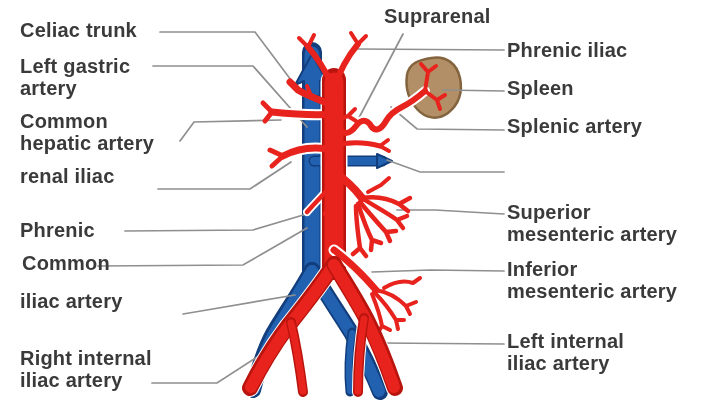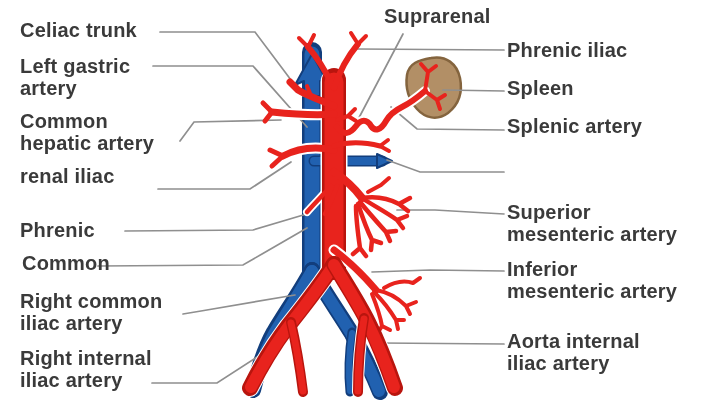--- a/index.html
+++ b/index.html
@@ -173,21 +173,20 @@
   <div class="label" style="left:20px;top:165px">
     <span class="ln">renal iliac</span>
   </div>
   <div class="label" style="left:20px;top:219px">
     <span class="ln">Phrenic</span>
   </div>
   <div class="label" style="left:22px;top:252px">
     <span class="ln">Common</span>
   </div>
   <div class="label" style="left:20px;top:290px">
-    <span class="ln">Right common</span>
     <span class="ln">iliac artery</span>
   </div>
   <div class="label" style="left:20px;top:347px">
     <span class="ln">Right internal</span>
     <span class="ln">iliac artery</span>
   </div>
 
   <div class="label" style="left:384px;top:5px">
     <span class="ln">Suprarenal</span>
   </div>
@@ -203,17 +202,17 @@
   </div>
   <div class="label" style="left:507px;top:201px">
     <span class="ln">Superior</span>
     <span class="ln">mesenteric artery</span>
   </div>
   <div class="label" style="left:507px;top:258px">
     <span class="ln">Inferior</span>
     <span class="ln">mesenteric artery</span>
   </div>
   <div class="label" style="left:507px;top:330px">
-    <span class="ln">Aorta internal</span>
+    <span class="ln">Left internal</span>
     <span class="ln">iliac artery</span>
   </div>
 
 </div>
 
 </body></html>

